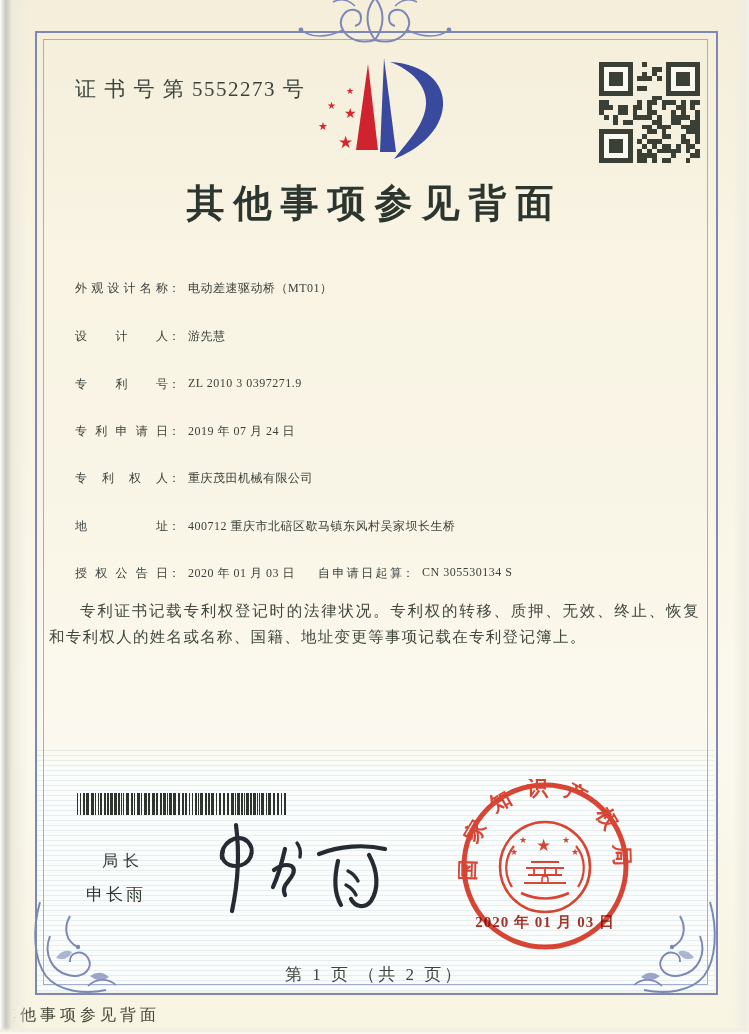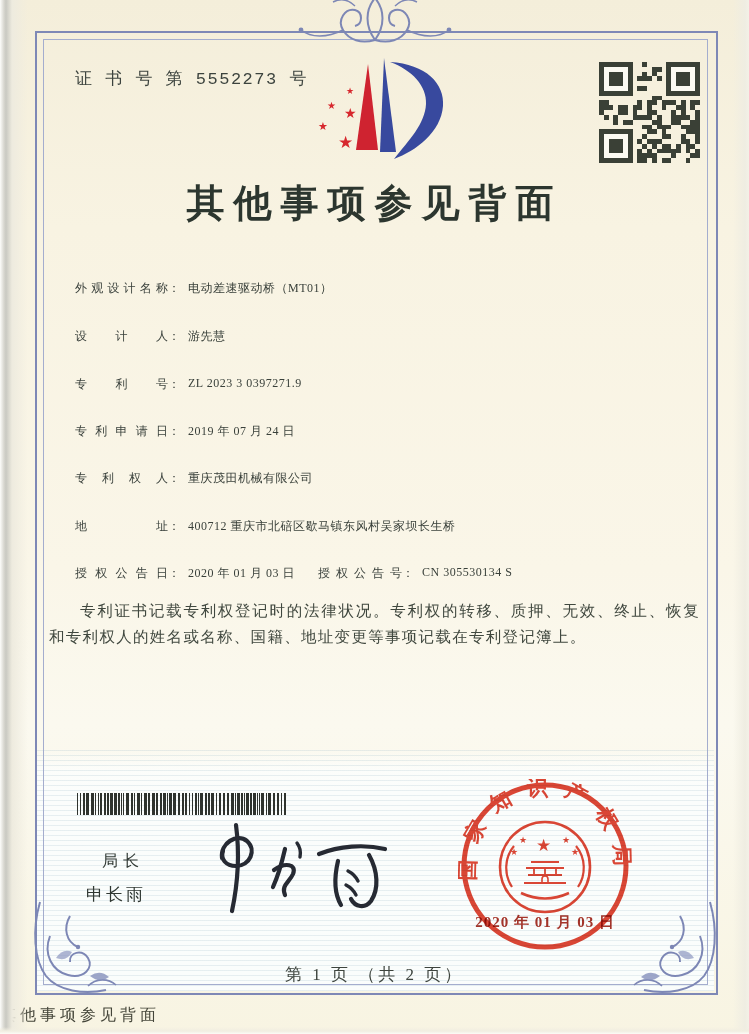--- a/index.html
+++ b/index.html
@@ -18,21 +18,21 @@
     background:linear-gradient(180deg,rgba(252,254,253,0) 0%,rgba(252,254,253,.85) 9%,#fbfdfc 18%,#fafdfc 100%);}
   .lower-panel::after{content:"";position:absolute;inset:0;
     background:repeating-linear-gradient(0deg,rgba(148,180,196,.20) 0 1px,rgba(255,255,255,0) 1px 5px);}
   
   .frame-outer{position:absolute;left:35px;top:31px;width:679px;height:960px;z-index:2;
     border:2.5px solid #7e88b6;}
   .frame-inner{position:absolute;left:43px;top:39px;width:663px;height:944px;z-index:2;
     border:1px solid #a4adce;}
   .ornament{position:absolute;z-index:3;}
   
-  .cert-no{position:absolute;left:75px;top:67px;z-index:4;font-size:17px;letter-spacing:1.5px;color:#3c433e;font-family:Liberation Mono, monospace;}
+  .cert-no{position:absolute;left:75px;top:75px;z-index:4;font-size:21px;letter-spacing:1.5px;color:#3c433e;}
   .logo{position:absolute;left:310px;top:48px;z-index:4;}
   .qr{position:absolute;left:599px;top:62px;width:101px;height:101px;z-index:4;}
   .title{position:absolute;left:0;top:178px;width:100%;text-align:center;z-index:4;
     font-size:38px;font-weight:bold;letter-spacing:9px;color:#2c362f;}
   .field-row{position:absolute;left:75px;width:640px;height:22px;z-index:4;font-size:12px;white-space:nowrap;}
   .flabel{display:inline-block;width:93px;text-align:justify;text-align-last:justify;vertical-align:top;color:#3a413c;}
   .fcolon{display:inline-block;margin-right:8px;vertical-align:top;}
   .fvalue{display:inline-block;vertical-align:top;letter-spacing:.5px;color:#39403a;}
   .grant-group{position:absolute;left:243px;top:0;white-space:nowrap;}
   .grant-group .flabel{width:84px;}
@@ -256,35 +256,35 @@
 
   <div class="title">其他事项参见背面</div>
 
   <div class="field-row" style="top:280px">
     <span class="flabel">外观设计名称</span><span class="fcolon">：</span><span class="fvalue">电动差速驱动桥（MT01）</span>
   </div>
   <div class="field-row" style="top:328px">
     <span class="flabel">设计人</span><span class="fcolon">：</span><span class="fvalue">游先慧</span>
   </div>
   <div class="field-row" style="top:376px">
-    <span class="flabel">专利号</span><span class="fcolon">：</span><span class="fvalue">ZL 2023 3 0397271.9</span>
+    <span class="flabel">专利号</span><span class="fcolon">：</span><span class="fvalue">ZL 2010 3 0397271.9</span>
   </div>
   <div class="field-row" style="top:423px">
     <span class="flabel">专利申请日</span><span class="fcolon">：</span><span class="fvalue">2019 年 07 月 24 日</span>
   </div>
   <div class="field-row" style="top:470px">
     <span class="flabel">专利权人</span><span class="fcolon">：</span><span class="fvalue">重庆茂田机械有限公司</span>
   </div>
   <div class="field-row" style="top:518px">
     <span class="flabel">地址</span><span class="fcolon">：</span><span class="fvalue">400712 重庆市北碚区歇马镇东风村吴家坝长生桥</span>
   </div>
   <div class="field-row" style="top:565px">
     <span class="flabel">授权公告日</span><span class="fcolon">：</span><span class="fvalue">2020 年 01 月 03 日</span>
     <span class="grant-group">
-      <span class="flabel">授权公告号</span><span class="fcolon">：</span><span class="fvalue">CN 305530134 S</span>
+      <span class="flabel">自申请日起算</span><span class="fcolon">：</span><span class="fvalue">CN 305530134 S</span>
     </span>
   </div>
 
   <div class="paras">
     <p>专利证书记载专利权登记时的法律状况。专利权的转移、质押、无效、终止、恢复和专利权人的姓名或名称、国籍、地址变更等事项记载在专利登记簿上。</p>
   </div>
 
   <div class="barcode">
     <svg width="215" height="22" viewBox="0 0 215 22" shape-rendering="crispEdges" fill="#2f332e">
       <g id="barcode-bars">

